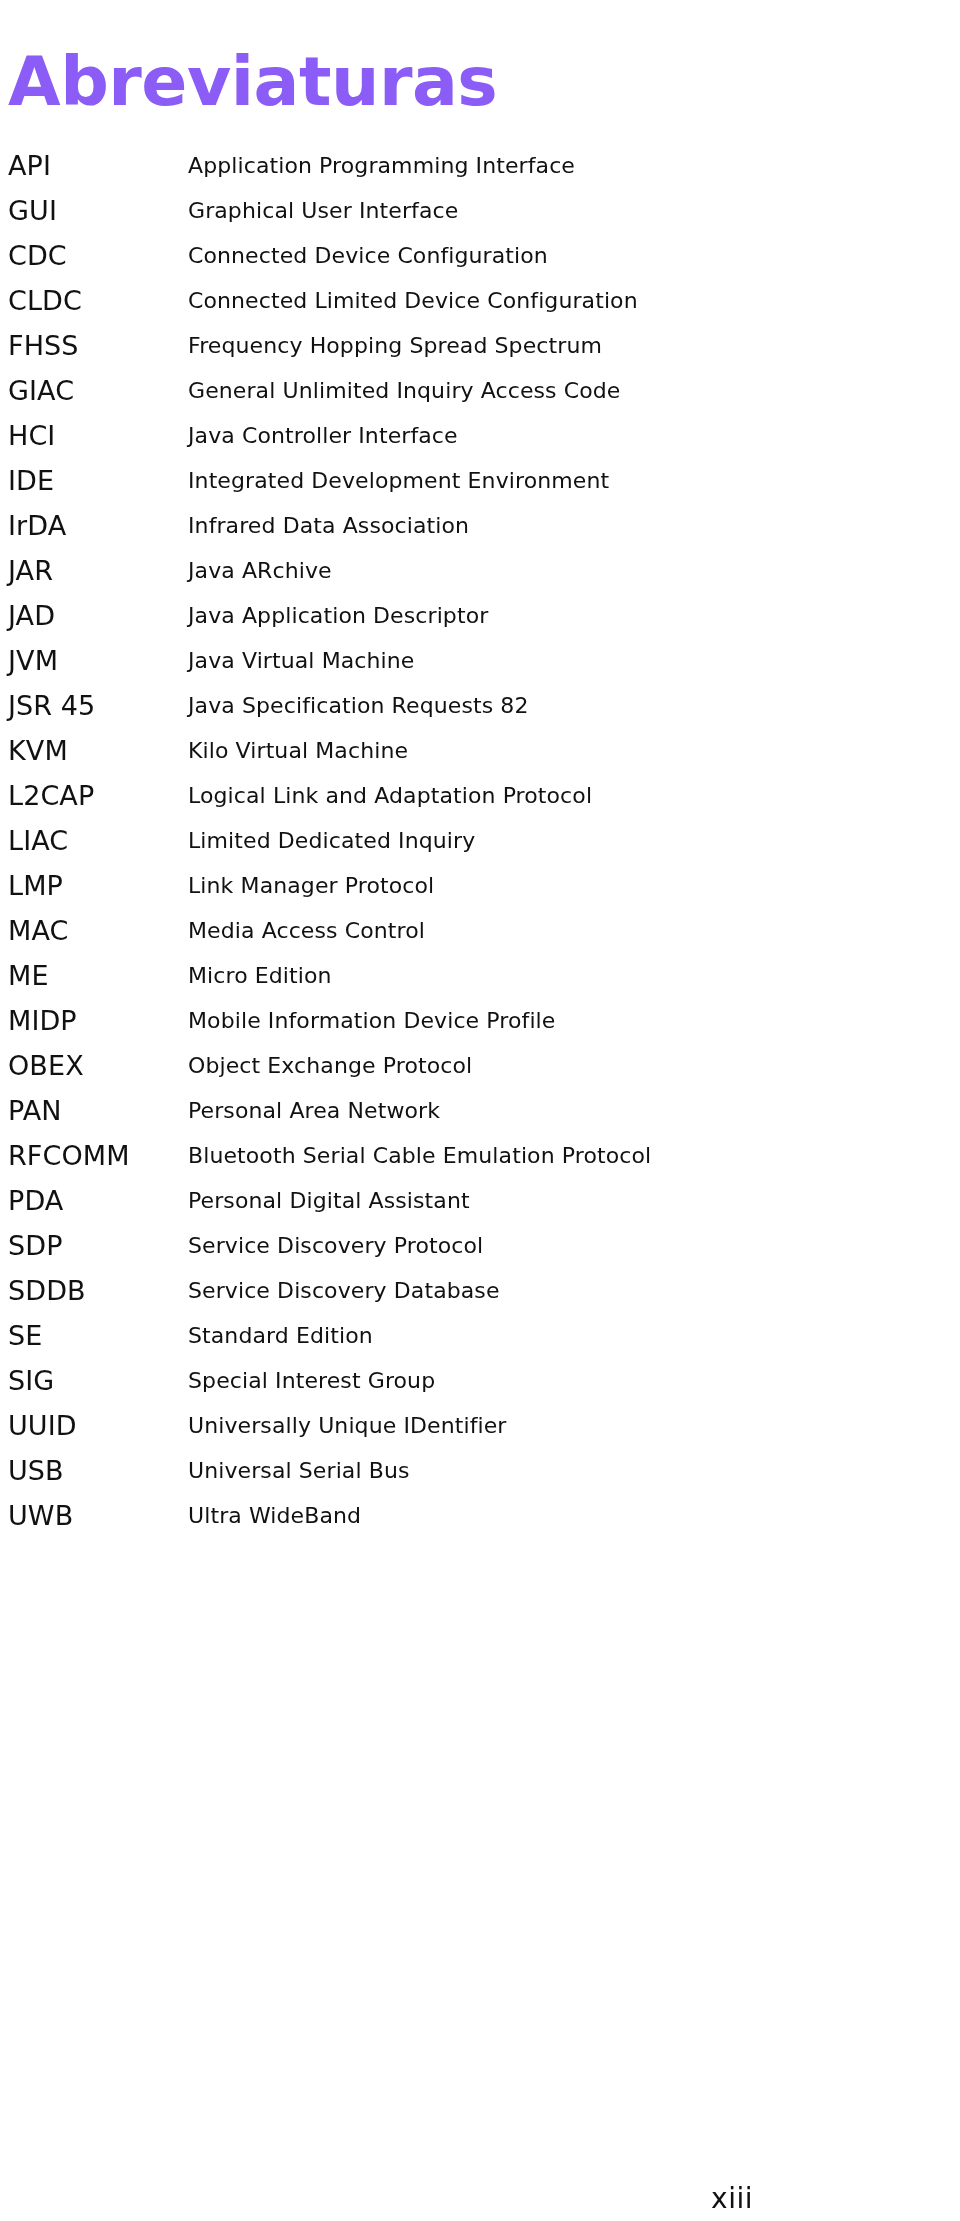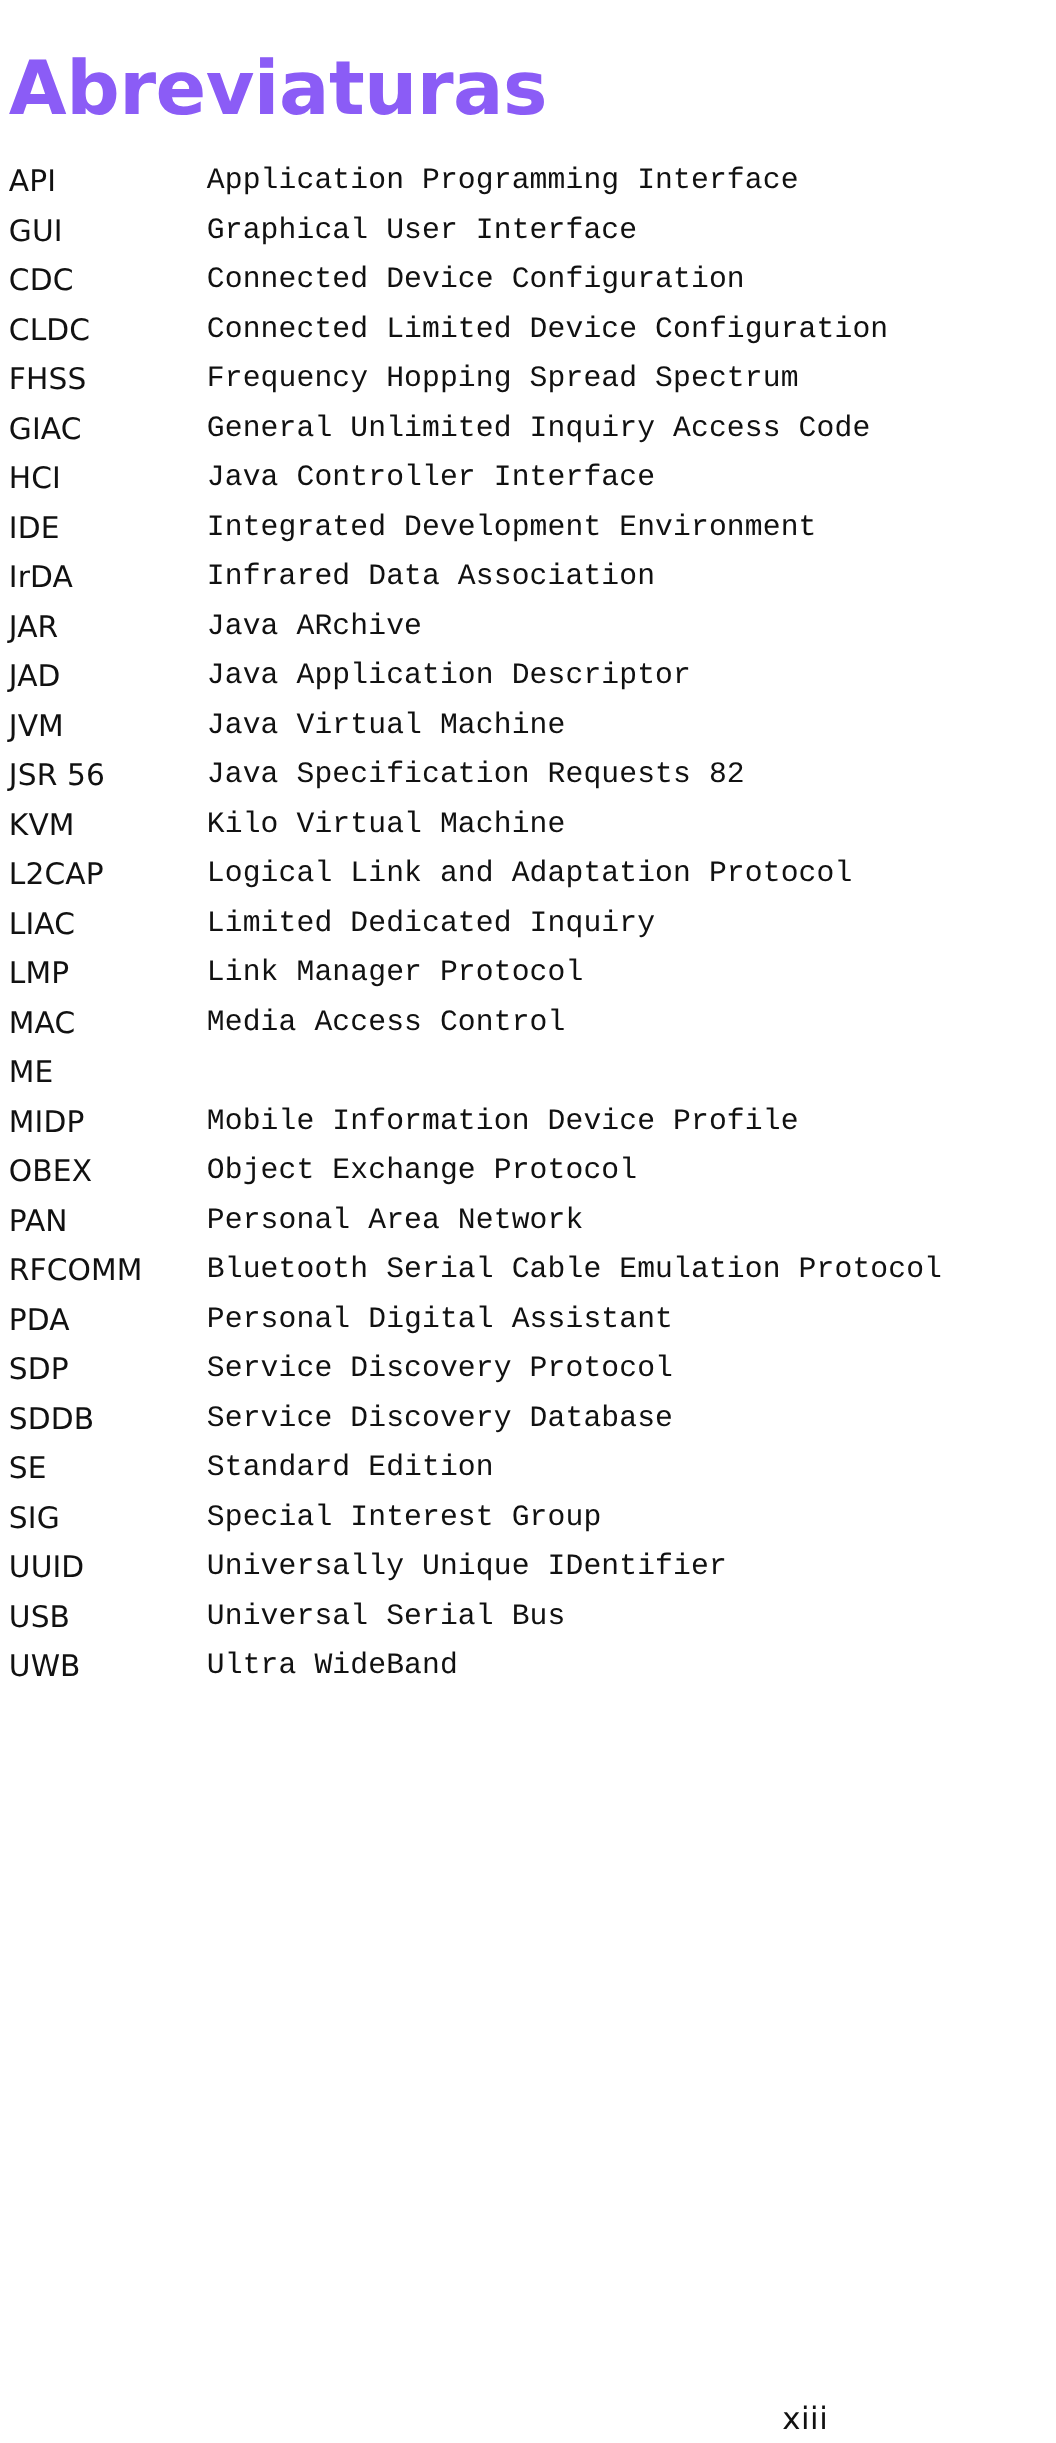--- a/index.html
+++ b/index.html
@@ -58,26 +58,25 @@
     box-sizing: border-box;
     font-size: 27px;
     font-weight: 400;
     color: #111111;
     white-space: nowrap;
     letter-spacing: 0.1px;
   }
 
   .abbr-def {
     flex: 1 1 auto;
-    font-size: 27px;
+    font-size: 22px;
     font-weight: 400;
     color: #111111;
     white-space: nowrap;
     letter-spacing: 0.1px;
-    font-family: Liberation Mono, monospace;
   }
 
   
   .page-number {
     position: absolute;
     right: 207px;
     bottom: 6px;
     font-size: 28px;
     font-weight: 400;
     color: #111111;
@@ -135,21 +134,21 @@
       </div>
       <div class="abbr-row">
         <div class="abbr-term">JAD</div>
         <div class="abbr-def">Java Application Descriptor</div>
       </div>
       <div class="abbr-row">
         <div class="abbr-term">JVM</div>
         <div class="abbr-def">Java Virtual Machine</div>
       </div>
       <div class="abbr-row">
-        <div class="abbr-term">JSR 56</div>
+        <div class="abbr-term">JSR 45</div>
         <div class="abbr-def">Java Specification Requests 82</div>
       </div>
       <div class="abbr-row">
         <div class="abbr-term">KVM</div>
         <div class="abbr-def">Kilo Virtual Machine</div>
       </div>
       <div class="abbr-row">
         <div class="abbr-term">L2CAP</div>
         <div class="abbr-def">Logical Link and Adaptation Protocol</div>
       </div>
@@ -160,20 +159,21 @@
       <div class="abbr-row">
         <div class="abbr-term">LMP</div>
         <div class="abbr-def">Link Manager Protocol</div>
       </div>
       <div class="abbr-row">
         <div class="abbr-term">MAC</div>
         <div class="abbr-def">Media Access Control</div>
       </div>
       <div class="abbr-row">
         <div class="abbr-term">ME</div>
+        <div class="abbr-def">Micro Edition</div>
       </div>
       <div class="abbr-row">
         <div class="abbr-term">MIDP</div>
         <div class="abbr-def">Mobile Information Device Profile</div>
       </div>
       <div class="abbr-row">
         <div class="abbr-term">OBEX</div>
         <div class="abbr-def">Object Exchange Protocol</div>
       </div>
       <div class="abbr-row">

